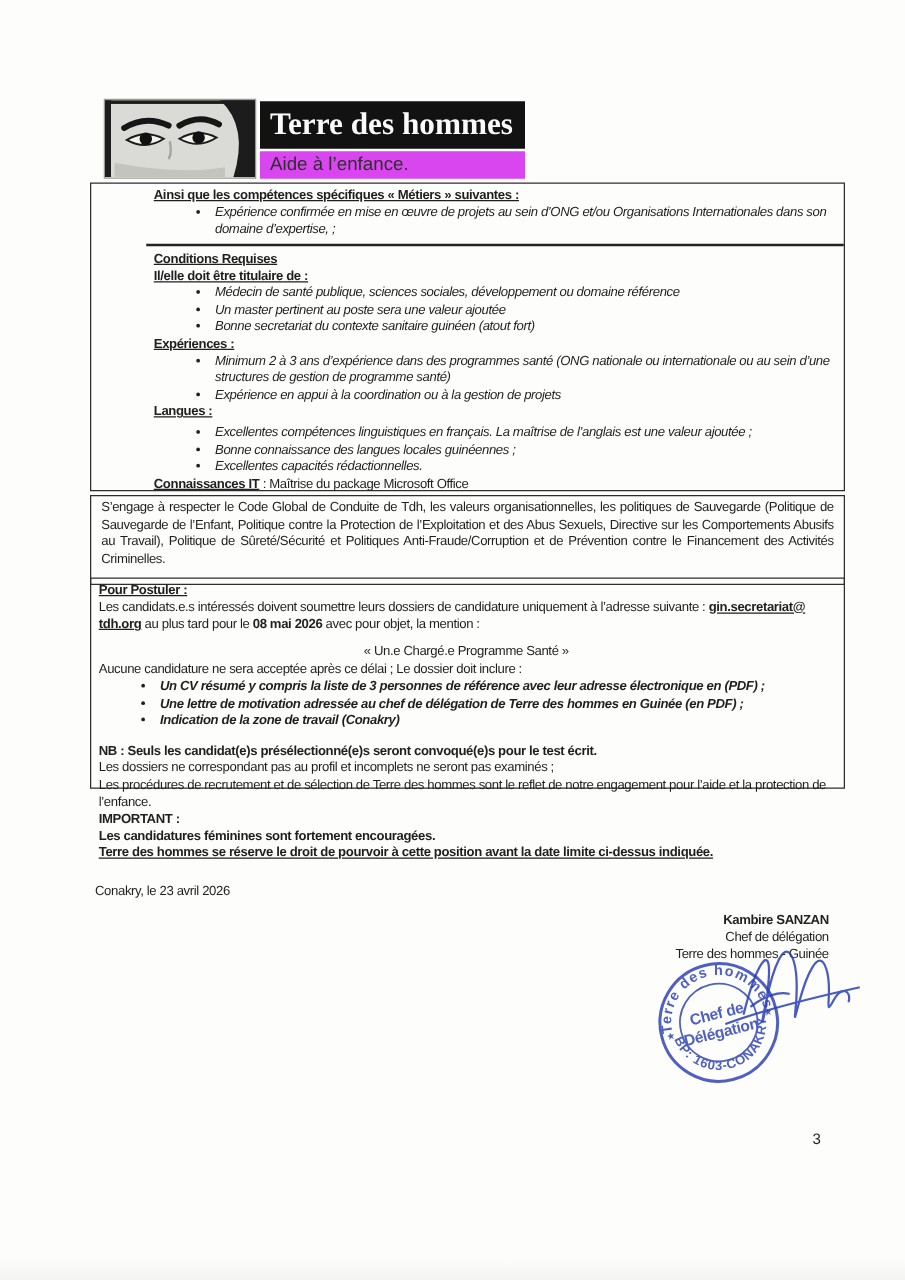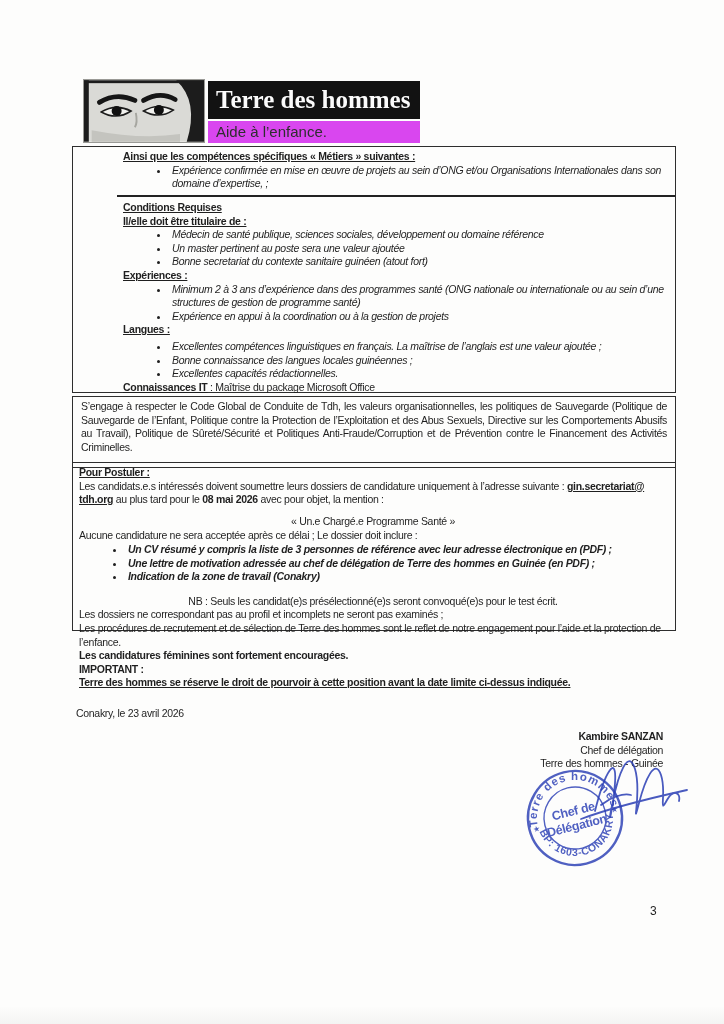--- a/index.html
+++ b/index.html
@@ -34,21 +34,21 @@
   .langues-gap { margin-bottom:3px; }
   ul { list-style:disc; padding-left:47px;font-style:italic; }
   ul li { padding-left:2px; }
   .bold-list li { font-weight:bold; }
   .justify { text-align:justify; }
   .b { font-weight:bold; }
   .u { text-decoration:underline; text-underline-offset:1px; }
   .inline-label { font-weight:bold; text-decoration:underline; text-underline-offset:1px;margin-top:37px; }
   .email { font-weight:bold; text-decoration:underline; color:inherit; cursor:pointer; }
   .job-title { text-align:center; font-weight:normal; margin-top:8px; margin-bottom:1px; }
-  .nb { margin-top:11px; font-weight:normal;text-align:center; }
+  .nb { margin-top:11px; font-weight:bold; }
   
   .date-line { position:absolute; left:76px; top:707px; }
   .signatory { position:absolute; right:61px; top:730px; text-align:right; line-height:13.5px; }
   .stamp-sig { position:absolute; left:495px; top:745px; width:200px; height:160px; }
   .page-number { position:absolute; left:650px; top:905px; font-size:12px; letter-spacing:0; }
   .scan-smudge {
     position:absolute; left:0; bottom:0; width:100%; height:18px;
     background:linear-gradient(to bottom, rgba(0,0,0,0) 0%, rgba(90,95,100,0.06) 100%);
   }
 </style>
@@ -118,22 +118,22 @@
     <p class="job-title">« Un.e Chargé.e Programme Santé »</p>
     <p>Aucune candidature ne sera acceptée après ce délai ; Le dossier doit inclure :</p>
     <ul class="bold-list">
         <li>Un CV résumé y compris la liste de 3 personnes de référence avec leur adresse électronique en (PDF) ;</li>
         <li>Une lettre de motivation adressée au chef de délégation de Terre des hommes en Guinée (en PDF) ;</li>
         <li>Indication de la zone de travail (Conakry)</li>
       </ul>
     <p class="nb">NB : Seuls les candidat(e)s présélectionné(e)s seront convoqué(e)s pour le test écrit.</p>
     <p>Les dossiers ne correspondant pas au profil et incomplets ne seront pas examinés ;</p>
     <p>Les procédures de recrutement et de sélection de Terre des hommes sont le reflet de notre engagement pour l’aide et la protection de l’enfance.</p>
+    <p class="b">IMPORTANT :</p>
     <p class="b">Les candidatures féminines sont fortement encouragées.</p>
-    <p class="b">IMPORTANT :</p>
     <p class="b u">Terre des hommes se réserve le droit de pourvoir à cette position avant la date limite ci-dessus indiquée.</p>
   </section>
 
   <p class="date-line">Conakry, le 23 avril 2026</p>
 
   <div class="signatory">
     <div class="b">Kambire SANZAN</div>
     <div>Chef de délégation</div>
     <div>Terre des hommes - Guinée</div>
   </div>

